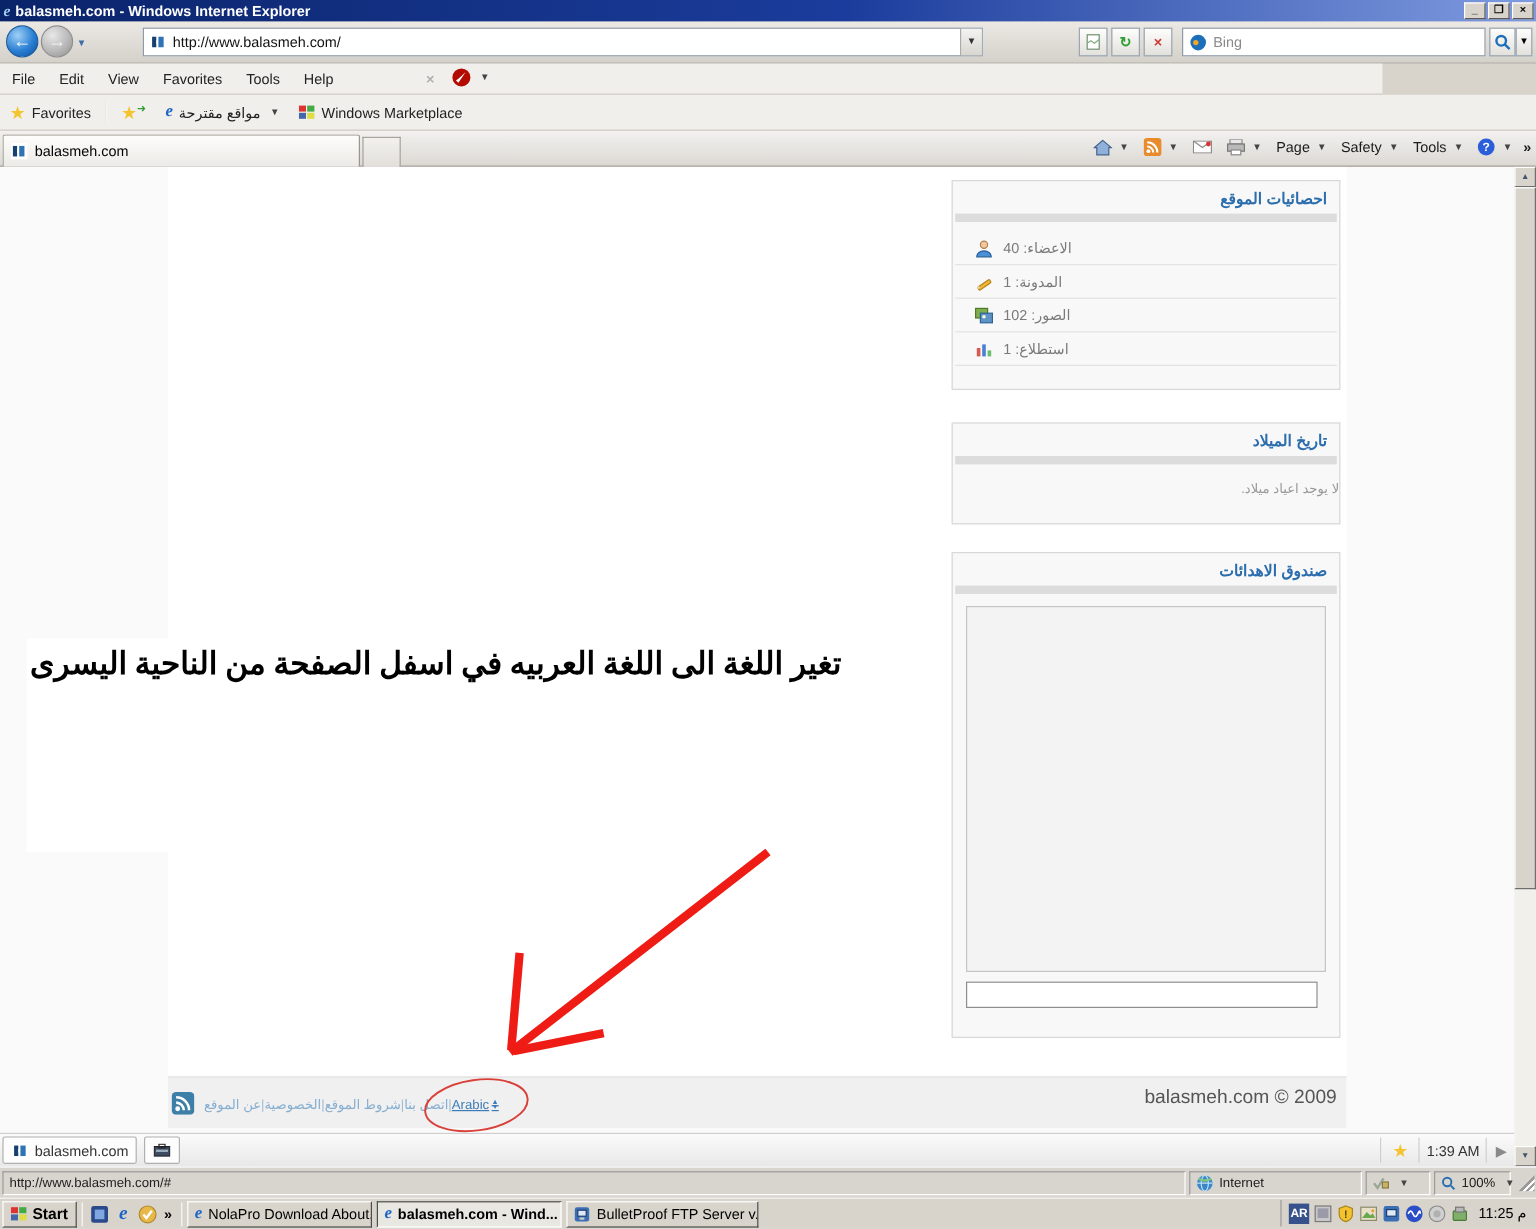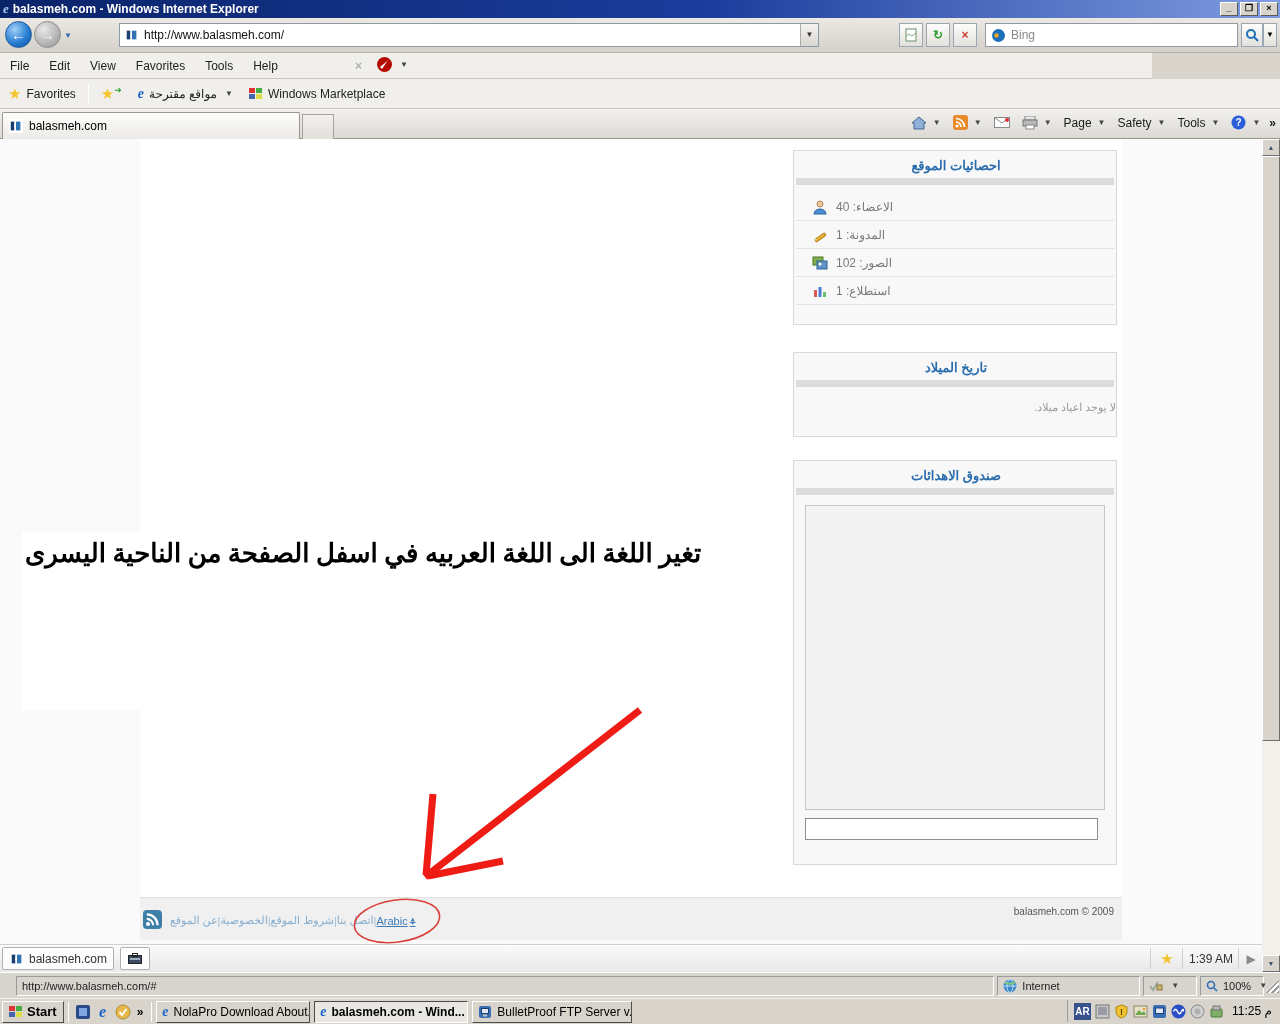--- a/index.html
+++ b/index.html
@@ -58,59 +58,59 @@
   .tab-stub { left:302px; top:5px; width:32px; height:25px; background:linear-gradient(#f2f1ee,#e2dfda);
     border:1px solid #a8a49d; border-bottom:none; }
   .cmdbar { position:absolute; right:4px; top:4px; display:flex; align-items:center; gap:6px; color:#1a1a1a; }
   .cmd-item { display:flex; align-items:center; gap:3px; padding:2px 3px; }
 
   
   .viewport { left:0; top:139px; width:1280px; height:833px; background:#fafafa; overflow:hidden; }
   .page-col { position:absolute; left:140px; top:0; width:982px; height:801px; background:#ffffff; }
 
   .panel { position:absolute; width:324px; background:#f8f8f8; border:1px solid #d8d8d8; }
-  .panel-title { color:#2b6dad; font-weight:bold; font-size:13px; padding:7px 10px 4px 12px; text-align:center; }
+  .panel-title { color:#2b6dad; font-weight:bold; font-size:13px; padding:7px 10px 4px 12px; text-align:right; }
   .panel-strip { height:7px; background:#dcdcdc; margin:1px 2px 0 2px; }
   .stat-row { height:28px; display:flex; align-items:center; gap:8px; padding-left:16px;
     border-bottom:1px solid #e2e2e2; color:#7a7a7a; font-size:12px; margin:0 2px; }
   .stat-row:first-child { margin-top:8px; }
   .bd-empty { padding:14px 0 20px 20px; font-size:11px; color:#9a9a9a; }
   .ded-box { margin:10px 11px 0 11px; height:305px; background:#f3f3f3; border:1px solid #c5c5c5; }
   .ded-input { display:block; margin:8px 0 0 11px; width:293px; height:22px; border:1px solid #8e8e8e;
     background:#fff; font-size:12px; padding:0 4px; }
 
   .annot-box { left:22px; top:393px; width:740px; height:178px; background:#ffffff; }
   .annotation { left:25px; top:399px; width:735px; font-family:"Liberation Serif",serif;
     font-weight:bold; font-size:26px; color:#000; text-align:left; direction:rtl; }
 
   .page-footer { left:140px; top:758px; width:982px; height:43px; background:#f0f0f0; border-top:1px solid #e2e2e2; }
   .footer-links { position:absolute; left:30px; top:16px; font-size:11px; color:#85aed0; display:flex; gap:0; align-items:center; }
   .flink { color:#85aed0; }
   .fsep::after { content:"|"; color:#9fbdd6; }
   .lang-select { color:#3b7cb8; text-decoration:underline; display:flex; align-items:center; gap:2px; }
   .updown { display:inline-flex; flex-direction:column; font-size:6px; line-height:4px; color:#3b7cb8; text-decoration:none; }
-  .copyright { position:absolute; right:8px; top:8px; font-size:10px; color:#555; }
+  .copyright { position:absolute; right:8px; top:8px; font-size:16px; color:#555; }
 
   .widgetbar { left:0; top:805px; width:1262px; height:28px;
     background:linear-gradient(#fbfbfb,#e8e8e8); border-top:1px solid #cfcfcf; }
   .wg-btn { position:absolute; top:2px; height:23px; background:#fdfdfd; border:1px solid #b0b0b0; border-radius:2px;
     display:flex; align-items:center; gap:5px; padding:0 7px; color:#333; font-size:12px; }
   .wg-sep { position:absolute; top:3px; width:1px; height:21px; background:#cfcfcf; }
   .wg-cell { position:absolute; top:2px; height:23px; display:flex; align-items:center; justify-content:center; color:#333; }
 
   
   .vscroll { position:absolute; left:1262px; top:0; width:18px; height:833px; background:#f2f0ea; }
   .sc-btn { position:absolute; left:0; width:18px; height:17px; background:#d8d4cc; border:1px solid;
     border-color:#fff #6e6e6e #6e6e6e #fff; font-size:7px; text-align:center; line-height:15px; color:#42536e; }
   .sc-thumb { position:absolute; left:0; top:17px; width:18px; height:585px; background:#d8d4cc; border:1px solid;
     border-color:#fff #6e6e6e #6e6e6e #fff; }
 
   
   .statusbar { left:0; top:972px; width:1280px; height:26px; background:#d8d5cf; border-top:1px solid #fff;
-    display:flex; align-items:center; gap:3px; padding:0 16px; }
+    display:flex; align-items:center; gap:3px; padding:0 2px; }
   .st-field { height:20px; display:flex; align-items:center; gap:5px; padding:0 5px; font-size:11px; color:#222;
     border:1px solid; border-color:#9a9a9a #ffffff #ffffff #9a9a9a; }
   .grip { position:absolute; right:1px; top:979px; width:14px; height:14px;
     background:repeating-linear-gradient(135deg,#fff 0 2px,#9a9a9a 2px 4px); clip-path:polygon(100% 0,100% 100%,0 100%); }
 
   
   .taskbar { left:0; top:998px; width:1280px; height:26px; background:#d8d4cc; border-top:1px solid #f6f4f0;
     display:flex; align-items:center; }
   .start-btn { margin-left:2px; height:22px; display:flex; align-items:center; gap:4px; padding:0 6px;
     background:#d8d4cc; border:1px solid; border-color:#fff #4c4c4c #4c4c4c #fff; font-weight:bold; font-size:13px; }

